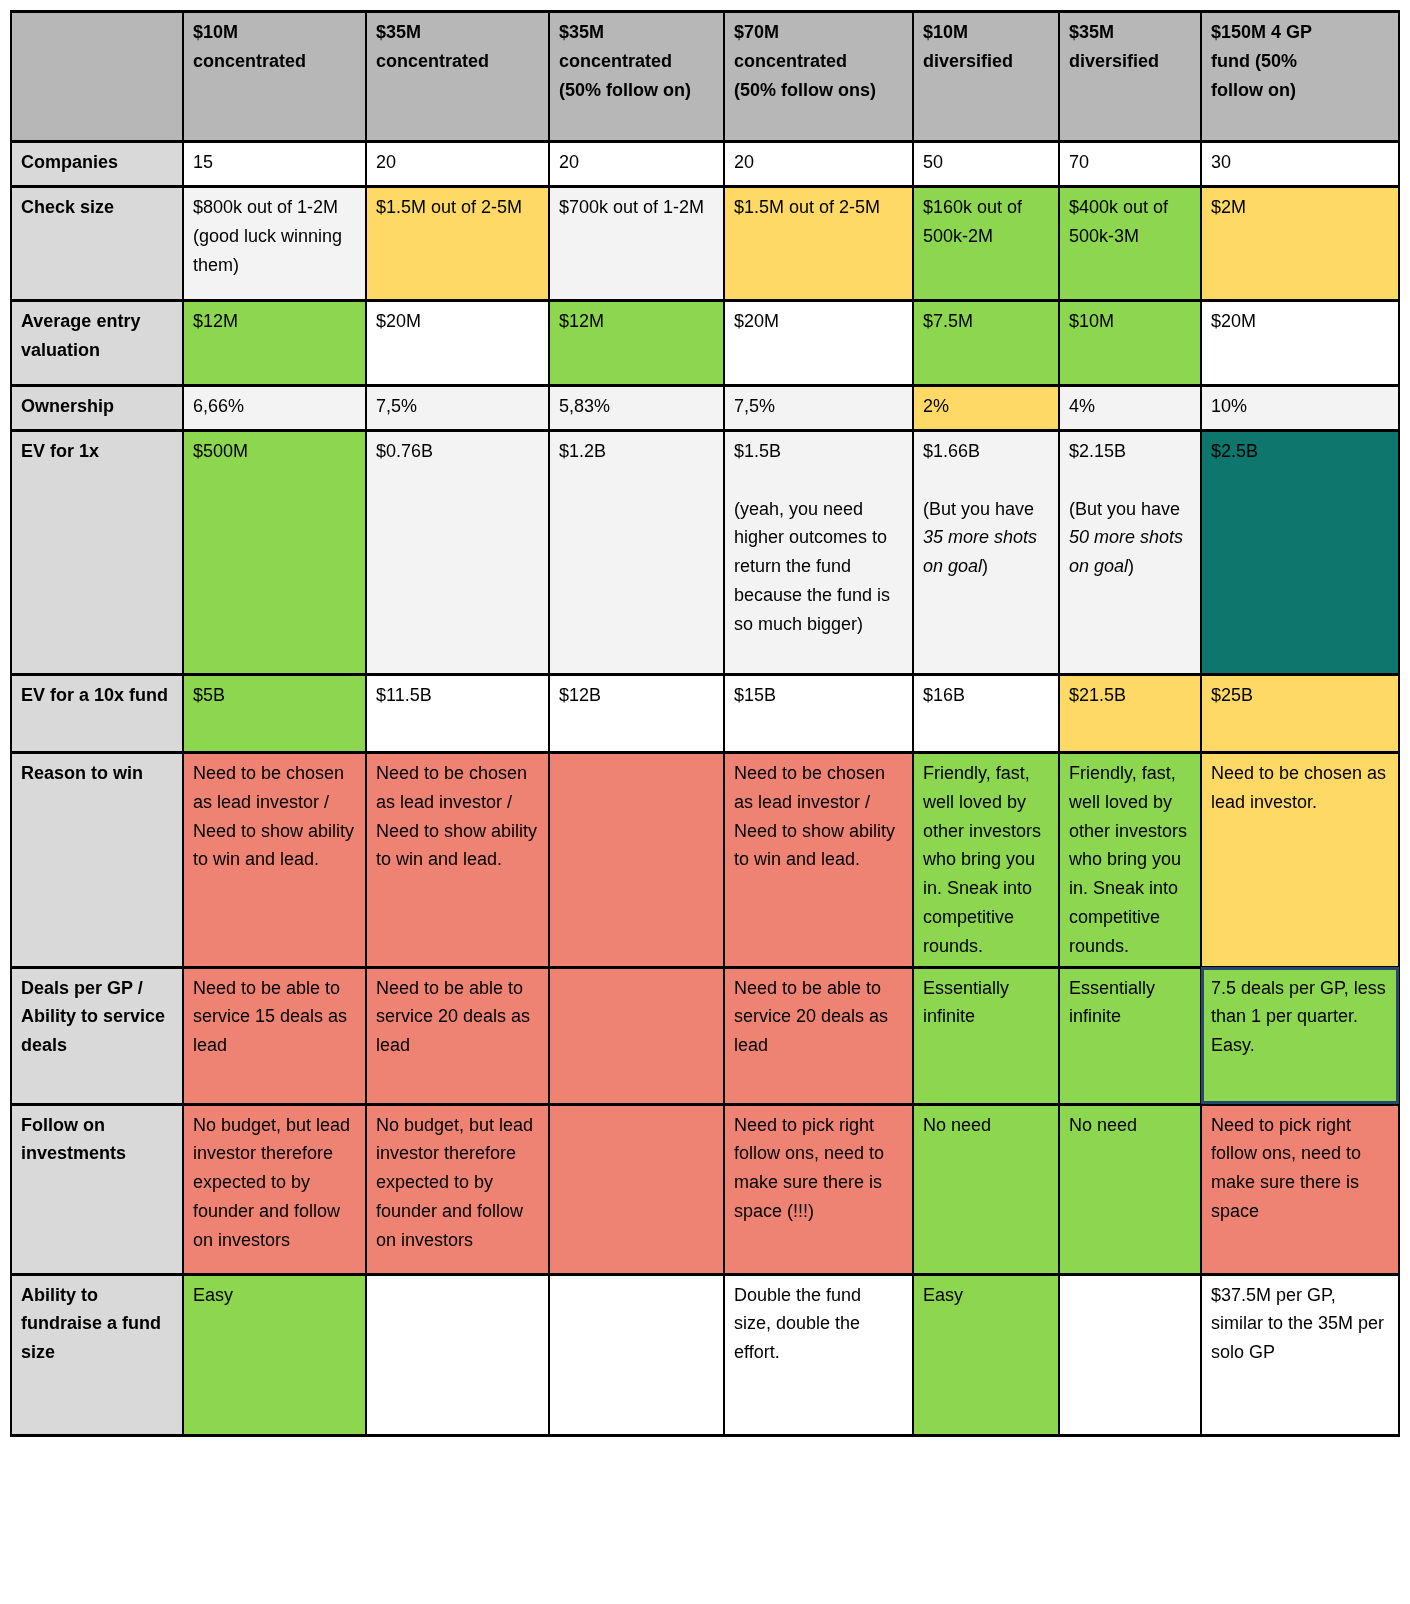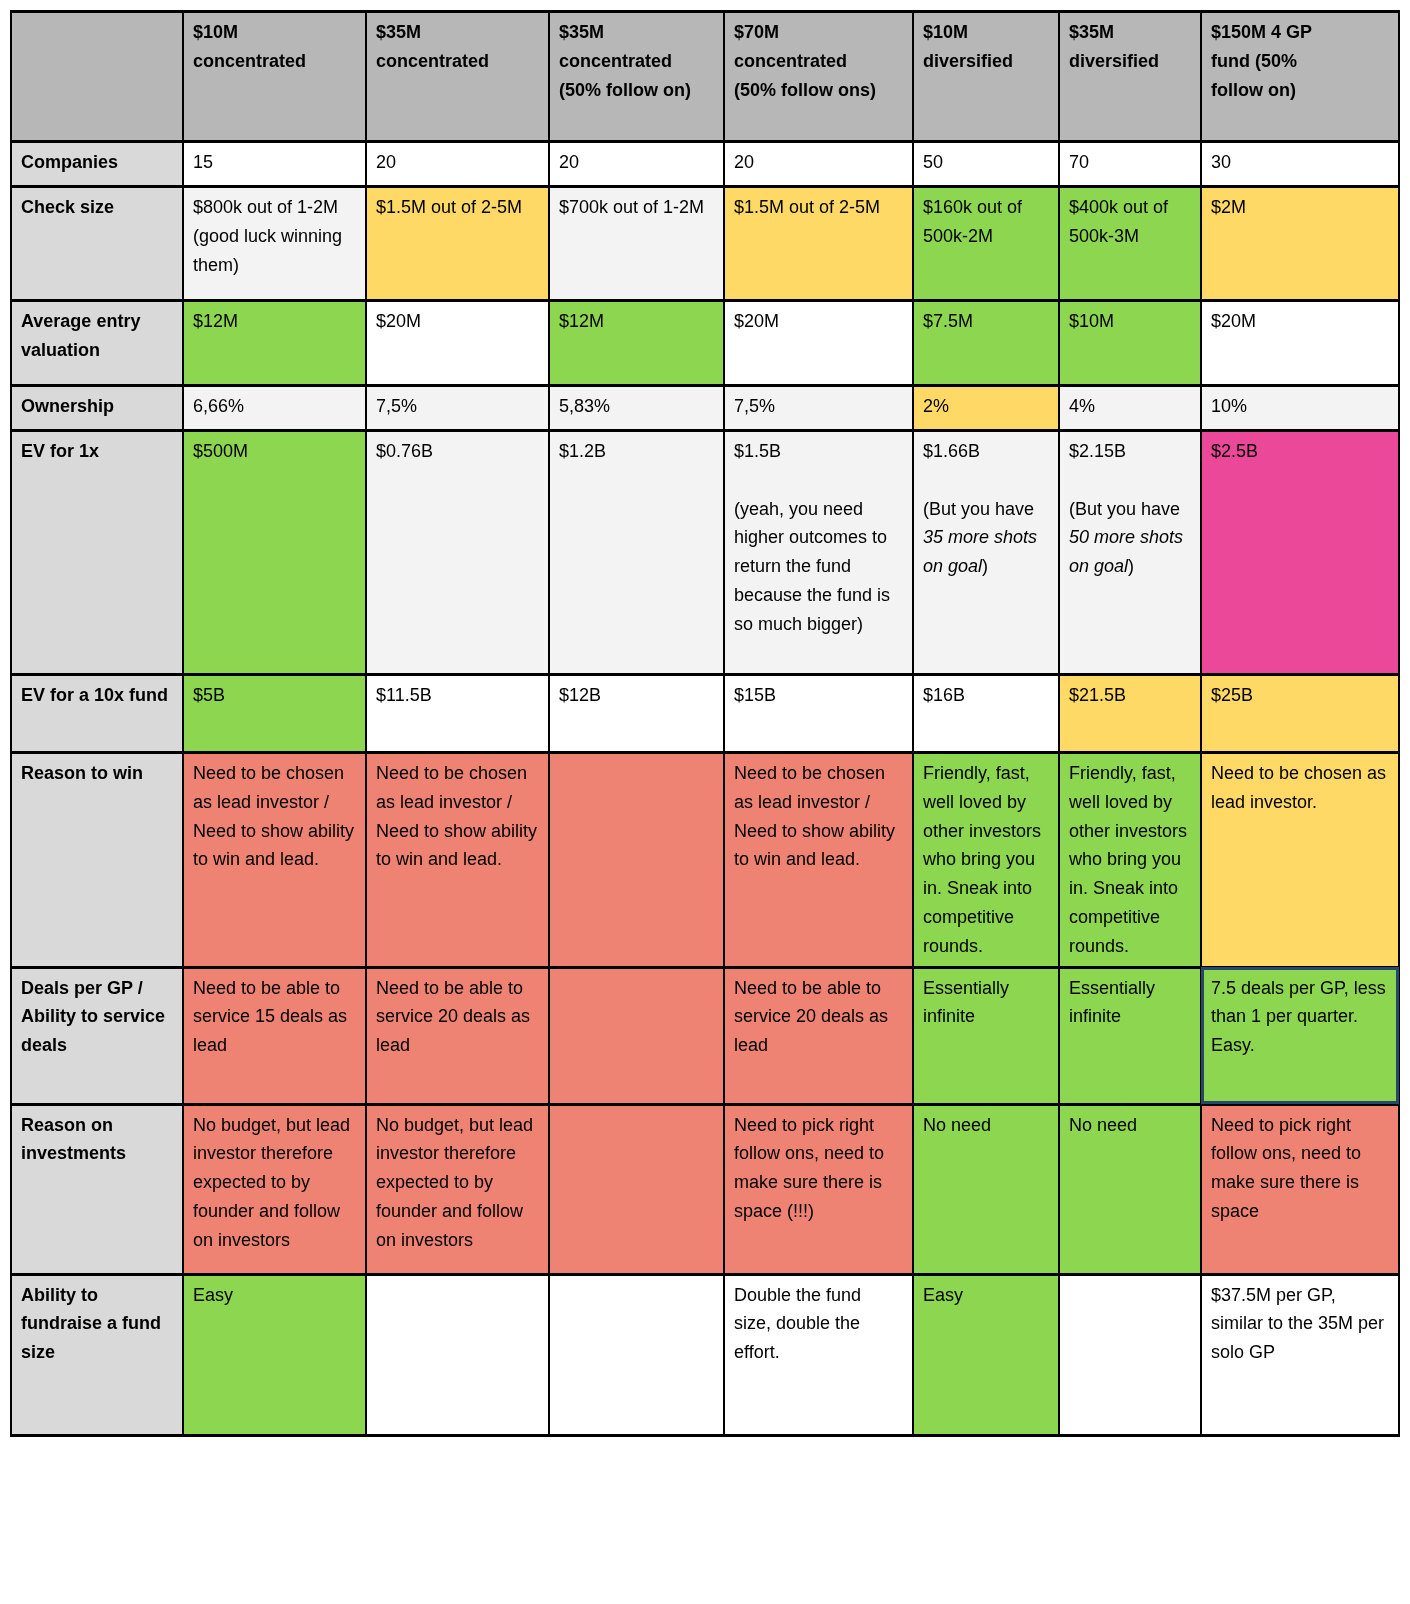--- a/index.html
+++ b/index.html
@@ -121,21 +121,21 @@
         <td style="background: rgb(243, 243, 243);"><span>$1.2B</span></td>
         <td style="background: rgb(243, 243, 243);"><span>$1.5B
 
 (yeah, you need higher outcomes to return the fund because the fund is so much bigger)</span></td>
         <td style="background: rgb(243, 243, 243);"><span>$1.66B
 
 (But you have </span><span class="it">35 more shots on goal</span><span>)</span></td>
         <td style="background: rgb(243, 243, 243);"><span>$2.15B
 
 (But you have </span><span class="it">50 more shots on goal</span><span>)</span></td>
-        <td style="background: #ec4899;"><span>$2.5B</span></td>
+        <td style="background: #0f766e;"><span>$2.5B</span></td>
       </tr>
       <tr class="r6">
         <th style="background: rgb(217, 217, 217);">EV for a 10x fund</th>
         <td style="background: rgb(141, 214, 79);"><span>$5B</span></td>
         <td style="background: rgb(255, 255, 255);"><span>$11.5B</span></td>
         <td style="background: rgb(255, 255, 255); margin-left: 48px;"><span>$12B</span></td>
         <td style="background: rgb(255, 255, 255);"><span>$15B</span></td>
         <td style="background: rgb(255, 255, 255);"><span>$16B</span></td>
         <td style="background: rgb(255, 217, 102);"><span>$21.5B</span></td>
         <td style="background: rgb(255, 217, 102);"><span>$25B</span></td>
@@ -154,21 +154,21 @@
         <th style="background: rgb(217, 217, 217);">Deals per GP / Ability to service deals</th>
         <td style="background: rgb(238, 131, 115);"><span>Need to be able to service 15 deals as lead</span></td>
         <td style="background: rgb(238, 131, 115);"><span>Need to be able to service 20 deals as lead</span></td>
         <td style="background: rgb(238, 131, 115);"><span></span></td>
         <td style="background: rgb(238, 131, 115);"><span>Need to be able to service 20 deals as lead</span></td>
         <td style="background: rgb(141, 214, 79);"><span>Essentially infinite</span></td>
         <td style="background: rgb(141, 214, 79);"><span>Essentially infinite</span></td>
         <td class="selected" style="background: rgb(141, 214, 79); outline-color: rgb(38, 73, 107);"><span>7.5 deals per GP, less than 1 per quarter. Easy.</span></td>
       </tr>
       <tr class="r9">
-        <th style="background: rgb(217, 217, 217);">Reason on investments</th>
+        <th style="background: rgb(217, 217, 217);">Follow on investments</th>
         <td style="background: rgb(238, 131, 115);"><span>No budget, but lead investor therefore expected to by founder and follow on investors</span></td>
         <td style="background: rgb(238, 131, 115);"><span>No budget, but lead investor therefore expected to by founder and follow on investors</span></td>
         <td style="background: rgb(238, 131, 115);"><span></span></td>
         <td style="background: rgb(238, 131, 115);"><span>Need to pick right follow ons, need to make sure there is space (!!!)</span></td>
         <td style="background: rgb(141, 214, 79);"><span>No need</span></td>
         <td style="background: rgb(141, 214, 79);"><span>No need</span></td>
         <td style="background: rgb(238, 131, 115);"><span>Need to pick right follow ons, need to make sure there is space</span></td>
       </tr>
       <tr class="r10">
         <th style="background: rgb(217, 217, 217);">Ability to fundraise a fund size</th>

